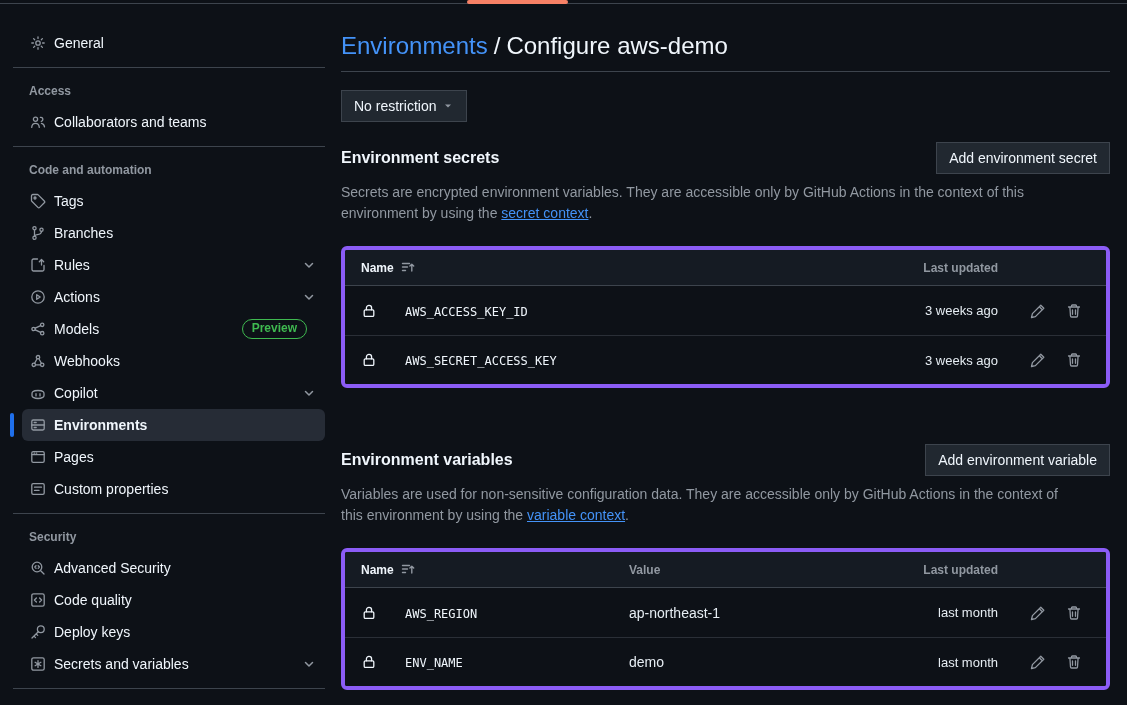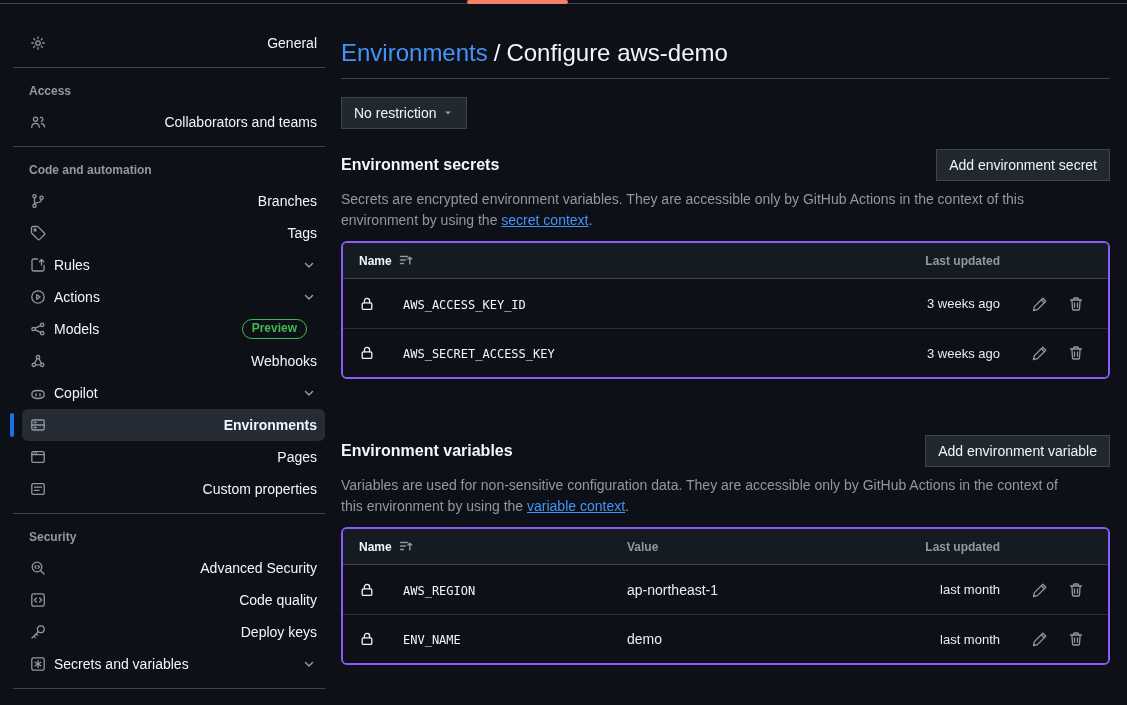--- a/index.html
+++ b/index.html
@@ -17,37 +17,37 @@
   .tab-indicator { position:absolute; top:0; left:467px; width:101px; height:4px; border-radius:3px; background:#f78166; }
 
   
   .sidebar { position:absolute; left:13px; top:27px; width:312px; }
   .side-divider { border-top:1px solid #3d444d; margin:8px 0; }
   .side-label { font-size:12px; font-weight:700; color:#9198a1; margin:16px 0 8px; padding-left:16px; }
   .nav-item {
     position:relative; height:32px; margin-left:9px;
     display:flex; align-items:center; gap:8px;
     padding:0 8px; border-radius:6px; cursor:pointer;
-    color:#f0f6fc; font-size:14px;justify-content:space-between;
+    color:#f0f6fc; font-size:14px;
   }
   .nav-item .nav-icon { width:16px; height:16px; flex:none; }
   .nav-item .nav-icon svg { stroke:#9198a1; fill:none; stroke-width:1.3; stroke-linecap:round; stroke-linejoin:round; }
   .nav-item.selected { background:#262c36; font-weight:700; }
   .active-bar { position:absolute; left:-12px; top:4px; width:4px; height:24px; border-radius:2px; background:#1f6feb; }
   .nav-chevron { margin-left:auto; width:16px; height:16px; }
   .nav-chevron svg { stroke:#9198a1; fill:none; stroke-width:1.5; stroke-linecap:round; stroke-linejoin:round; }
   .nav-badge {
     margin-left:auto; margin-right:10px;
     font-size:12px; font-weight:700; color:#3fb950;
     border:1px solid #3fb950; border-radius:999px;
     padding:1px 9px 2px; line-height:15px;
   }
 
   
-  .main { position:absolute; left:341px; top:7px; width:769px; }
+  .main { position:absolute; left:341px; top:0; width:769px; }
   h1.page-title { margin-top:30px; font-size:24px; font-weight:400; color:#f0f6fc; line-height:32px; }
   h1.page-title a { color:#4493f8; text-decoration:none; cursor:pointer; }
   h1.page-title .sep { margin:0 6px; }
   .h-divider { border-top:1px solid #3d444d; margin-top:9px; }
 
   h2.sec-heading { font-size:16px; font-weight:700; color:#f0f6fc; line-height:24px; }
   p.desc { margin-top:8px; font-size:14px; line-height:21px; color:#9198a1; max-width:725px; }
   p.desc a { color:#4493f8; text-decoration:underline; cursor:pointer; }
 
   .btn {
@@ -61,21 +61,21 @@
 
   .dep-section { margin-top:18px; display:flex; justify-content:space-between; align-items:flex-start; }
   .dep-section .dep-text { max-width:620px; }
   .dep-section p.desc { max-width:600px; }
 
   .sec-block { margin-top:20px; }
   .sec-block.vars { margin-top:56px; }
   .sec-head-row { display:flex; justify-content:space-between; align-items:center; }
 
   
-  .gh-table { margin-top:10px; border:2px solid #8b5cf6; border-radius:6px; overflow:hidden; }
+  .gh-table { margin-top:22px; border:4px solid #8b5cf6; border-radius:6px; overflow:hidden; }
   .gh-thead {
     display:grid; align-items:center; height:36px; padding:0 16px;
     background:#151b23; border-bottom:1px solid #3d444d;
     font-size:12px; font-weight:700; color:#9198a1;
   }
   .gh-row { display:grid; align-items:center; height:49px; padding:0 16px; background:#0d1117; }
   .gh-row + .gh-row { border-top:1px solid rgba(61,68,77,0.6); }
   .cols-secrets { grid-template-columns:1fr 140px 84px; }
   .cols-vars    { grid-template-columns:268px 1fr 140px 84px; }
 
@@ -124,37 +124,37 @@
     </span>
     <span>Collaborators and teams</span>
   </div>
 
   <div class="side-divider"></div>
   <div class="side-label">Code and automation</div>
 
   <div class="nav-item">
     <span class="nav-icon">
       <svg width="16" height="16" viewBox="0 0 16 16">
+          <path d="M1.5 7.3V2.8c0-.7.6-1.3 1.3-1.3h4.5c.3 0 .7.1.9.4l6.1 6.1c.5.5.5 1.3 0 1.8l-4.6 4.6c-.5.5-1.3.5-1.8 0L1.8 8.2a1.3 1.3 0 0 1-.3-.9z"></path>
+          <circle cx="5" cy="5" r="1"></circle>
+        </svg>
+    </span>
+    <span>Tags</span>
+  </div>
+
+  <div class="nav-item">
+    <span class="nav-icon">
+      <svg width="16" height="16" viewBox="0 0 16 16">
           <circle cx="4.5" cy="3.2" r="1.6"></circle>
           <circle cx="11.5" cy="4.7" r="1.6"></circle>
           <circle cx="4.5" cy="12.8" r="1.6"></circle>
           <path d="M4.5 4.8v6.4M11.5 6.3c0 2.4-2.1 3.2-4.2 3.4-1.1.1-2 .5-2.8 1.2"></path>
         </svg>
     </span>
     <span>Branches</span>
-  </div>
-
-  <div class="nav-item">
-    <span class="nav-icon">
-      <svg width="16" height="16" viewBox="0 0 16 16">
-          <path d="M1.5 7.3V2.8c0-.7.6-1.3 1.3-1.3h4.5c.3 0 .7.1.9.4l6.1 6.1c.5.5.5 1.3 0 1.8l-4.6 4.6c-.5.5-1.3.5-1.8 0L1.8 8.2a1.3 1.3 0 0 1-.3-.9z"></path>
-          <circle cx="5" cy="5" r="1"></circle>
-        </svg>
-    </span>
-    <span>Tags</span>
   </div>
 
   <div class="nav-item">
     <span class="nav-icon">
       <svg width="16" height="16" viewBox="0 0 16 16">
           <path d="M14 8.5v4c0 .8-.7 1.5-1.5 1.5h-9C2.7 14 2 13.3 2 12.5v-9C2 2.7 2.7 2 3.5 2h4"></path>
           <path d="M11.5 8V2.5M11.5 2.5 9.3 4.7M11.5 2.5l2.2 2.2"></path>
         </svg>
     </span>
     <span>Rules</span>

